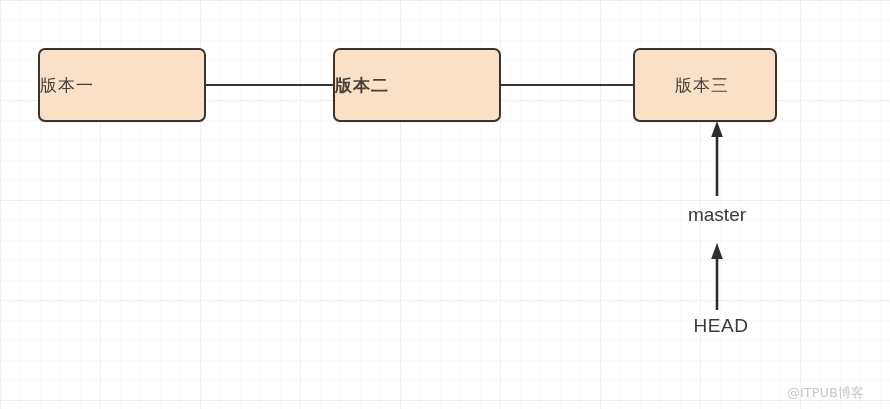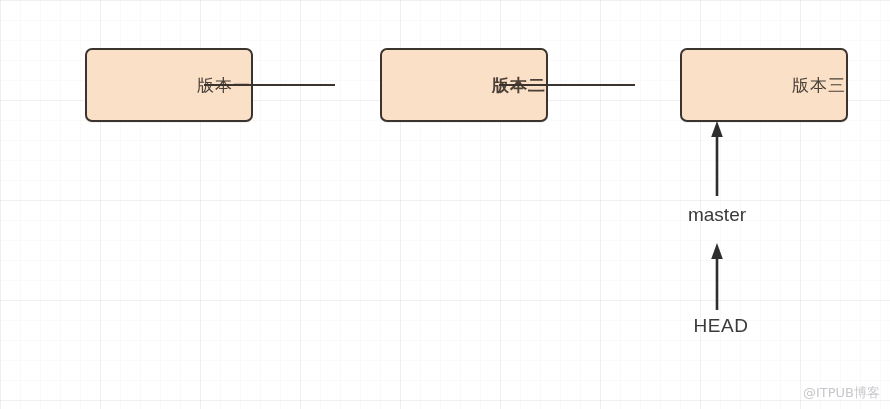--- a/index.html
+++ b/index.html
@@ -33,35 +33,34 @@
   
   .commit-box {
     position: absolute;
     box-sizing: border-box;
     height: 74px;
     background: #FBE0C8;
     border: 2.4px solid #3B332E;
     border-radius: 7px;
     display: flex;
     align-items: center;
-    justify-content: flex-end;
+    justify-content: flex-start;
     box-shadow: 0 1px 0 rgba(0,0,0,0.06);
-    margin-left: 47px;
   }
   .commit-label {
     font-family: "DejaVu Sans", "Liberation Sans", sans-serif;
     font-size: 17px;
     line-height: 1;
     color: #4a4037;
     letter-spacing: 1px;
     white-space: nowrap;
   }
   #box-v1 { left: 38px;  top: 48px; width: 168px; }
   #box-v2 { left: 333px; top: 48px; width: 168px; font-weight: bold; }
-  #box-v3 { left: 633px; top: 48px; width: 168px; }
+  #box-v3 { left: 633px; top: 48px; width: 144px; padding-left: 40px; }
 
   
   .connector {
     position: absolute;
     height: 0;
     border-top: 2.4px solid #3B332E;
     top: 84px;
   }
   #connector-1 { left: 204px; width: 131px; }
   #connector-2 { left: 499px; width: 136px; }
@@ -85,21 +84,21 @@
     text-align: center;
     white-space: nowrap;
     transform: translateX(-50%);
   }
   #label-master { left: 717px; top: 205px; }
   #label-head   { left: 721px; top: 316px; letter-spacing: 0.5px; }
 
   
   #watermark {
     position: absolute;
-    right: 10px;
+    right: 26px;
     bottom: 7px;
     font-family: "DejaVu Sans", "Liberation Sans", sans-serif;
     font-size: 13px;
     color: #c7c7cc;
     white-space: nowrap;
     user-select: none;
     text-align: center;
   }
 </style>
 </head>

